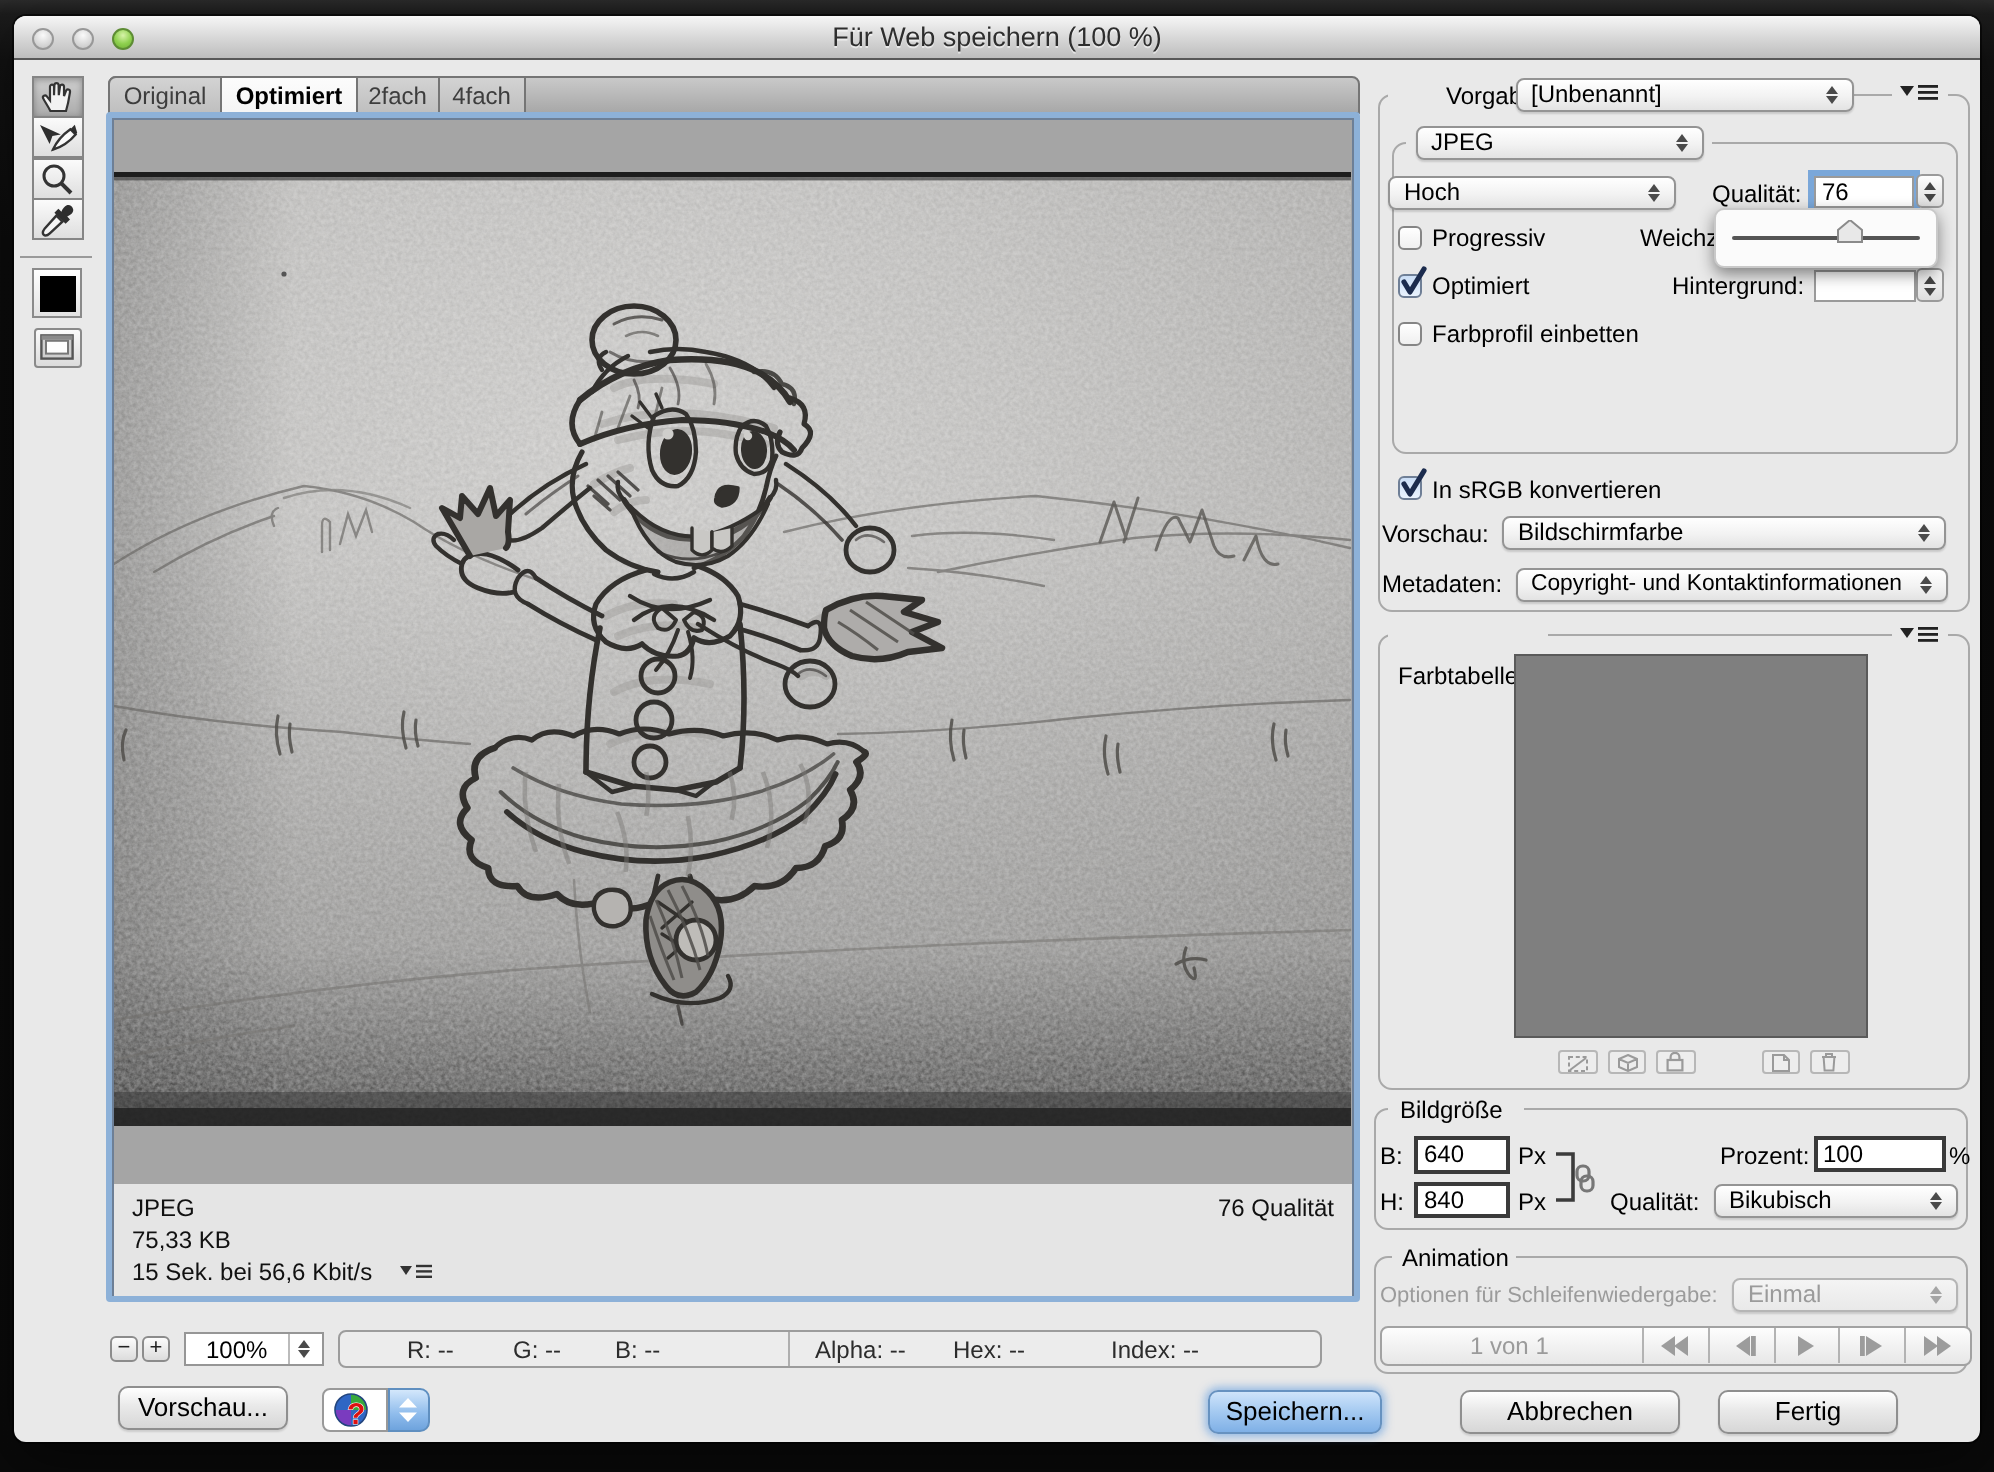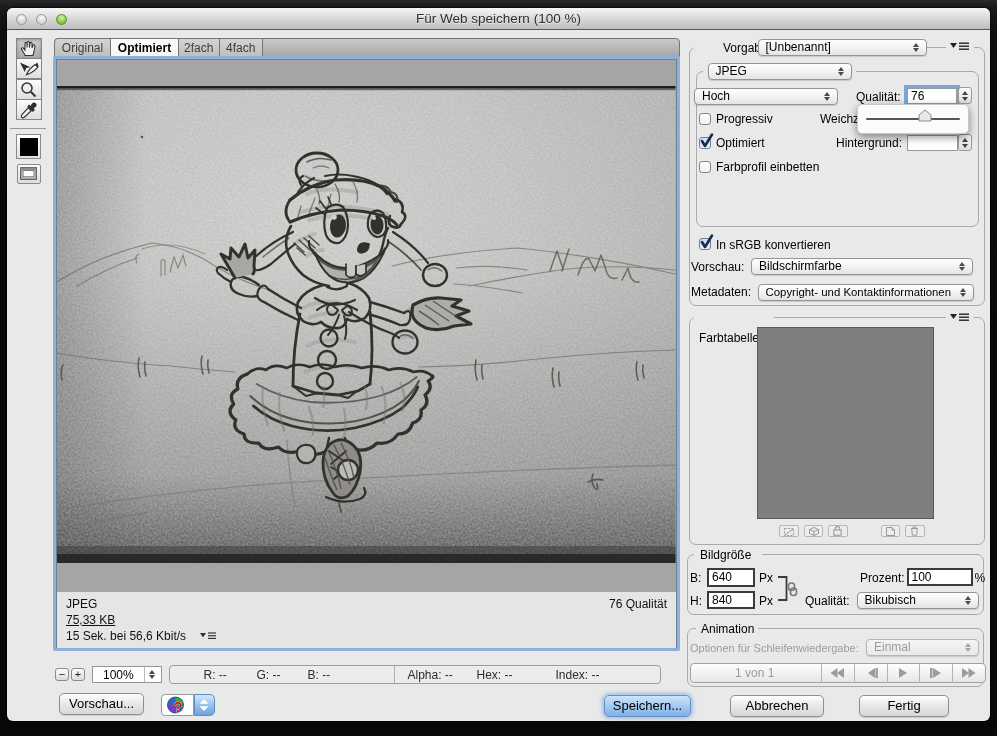--- a/index.html
+++ b/index.html
@@ -306,21 +306,21 @@
   <path d="M254,300 Q256,312 254,322"></path>
   <path d="M294,300 Q298,312 295,324"></path>
 </g>
 
 <rect x="0" y="0" width="618.5" height="2.6" fill="#1d1d1d"></rect>
 <rect x="0" y="2.6" width="618.5" height="1.6" fill="#4a4a4a" opacity="0.75"></rect>
 <rect x="0" y="468" width="618.5" height="9" fill="#242424" opacity="0.92"></rect>
 <rect x="0" y="460" width="618.5" height="8" fill="#383838" opacity="0.5"></rect>
 </svg>
 <div class="abs" style="left:66px;top:597px;font-size:12px;color:#111;">JPEG</div>
-<div class="abs" style="left:66px;top:613px;font-size:12px;color:#111;text-decoration:underline;">75,33 KB</div>
+<div class="abs" style="left:66px;top:613px;font-size:12px;color:#111;">75,33 KB</div>
 <div class="abs" style="left:66px;top:629px;font-size:12px;color:#111;">15 Sek. bei 56,6 Kbit/s</div>
 <div class="abs" style="left:607px;top:597px;width:60px;text-align:right;font-size:12px;color:#111;">76 Qualität</div>
 
 <div class="sq" style="left:55px;">−</div>
 <div class="sq" style="left:71px;">+</div>
 <div id="zoomcombo">
     <span style="position:absolute;left:10px;top:1px;">100%</span>
   <span style="position:absolute;right:0;top:0;width:17px;height:100%;border-left:1px solid #bbb;"></span>
   <span class="arr" style="position:absolute;right:5px;top:0;width:7px;height:100%;">
       <i class="u"></i>
@@ -334,21 +334,21 @@
   <span class="abs" style="left:224px;top:0;width:1px;height:17px;background:#aeaeae;"></span>
   <span class="rgl" style="left:238px;">Alpha: --</span>
   <span class="rgl" style="left:307px;">Hex: --</span>
   <span class="rgl" style="left:386px;">Index: --</span>
 </div>
 
 <div class="btn" style="left:59px;top:693px;width:85px;line-height:20px;">Vorschau...</div>
 <div class="abs" style="left:160.5px;top:694px;width:33px;height:21.5px;background:#fff;border:1px solid #999;border-radius:4px 0 0 4px;"></div>
 <div class="abs" style="left:193.5px;top:694px;width:21px;height:21.5px;background:linear-gradient(#d3e7fb,#8fbcec 60%,#6ea3dd);border:1px solid #5f8fc0;border-radius:0 5px 5px 0;"></div>
 <div class="btn blue" style="left:604px;top:694.5px;width:87px;line-height:20px;">Speichern...</div>
-<div class="btn" style="left:730px;top:694.5px;width:94px;line-height:20px;">Abbrechen</div>
+<div class="btn" style="left:730px;top:694.5px;width:110px;line-height:20px;">Abbrechen</div>
 <div class="btn" style="left:859px;top:694.5px;width:90px;line-height:20px;">Fertig</div>
 
 <div class="grp" style="left:688.5px;top:46.5px;width:296.5px;height:259px;"></div>
 <div class="patch" style="left:694px;top:40px;width:212px;height:14px;"></div>
 <div class="lbl" style="left:723px;top:41px;">Vorgabe:</div>
 <div class="dd" style="left:757.5px;top:38.5px;width:169px;">[Unbenannt]<span class="arr">
       <i class="u"></i>
       <i class="d"></i>
     </span></div>
 <div class="patch" style="left:946px;top:42px;width:28px;height:10px;"></div>

